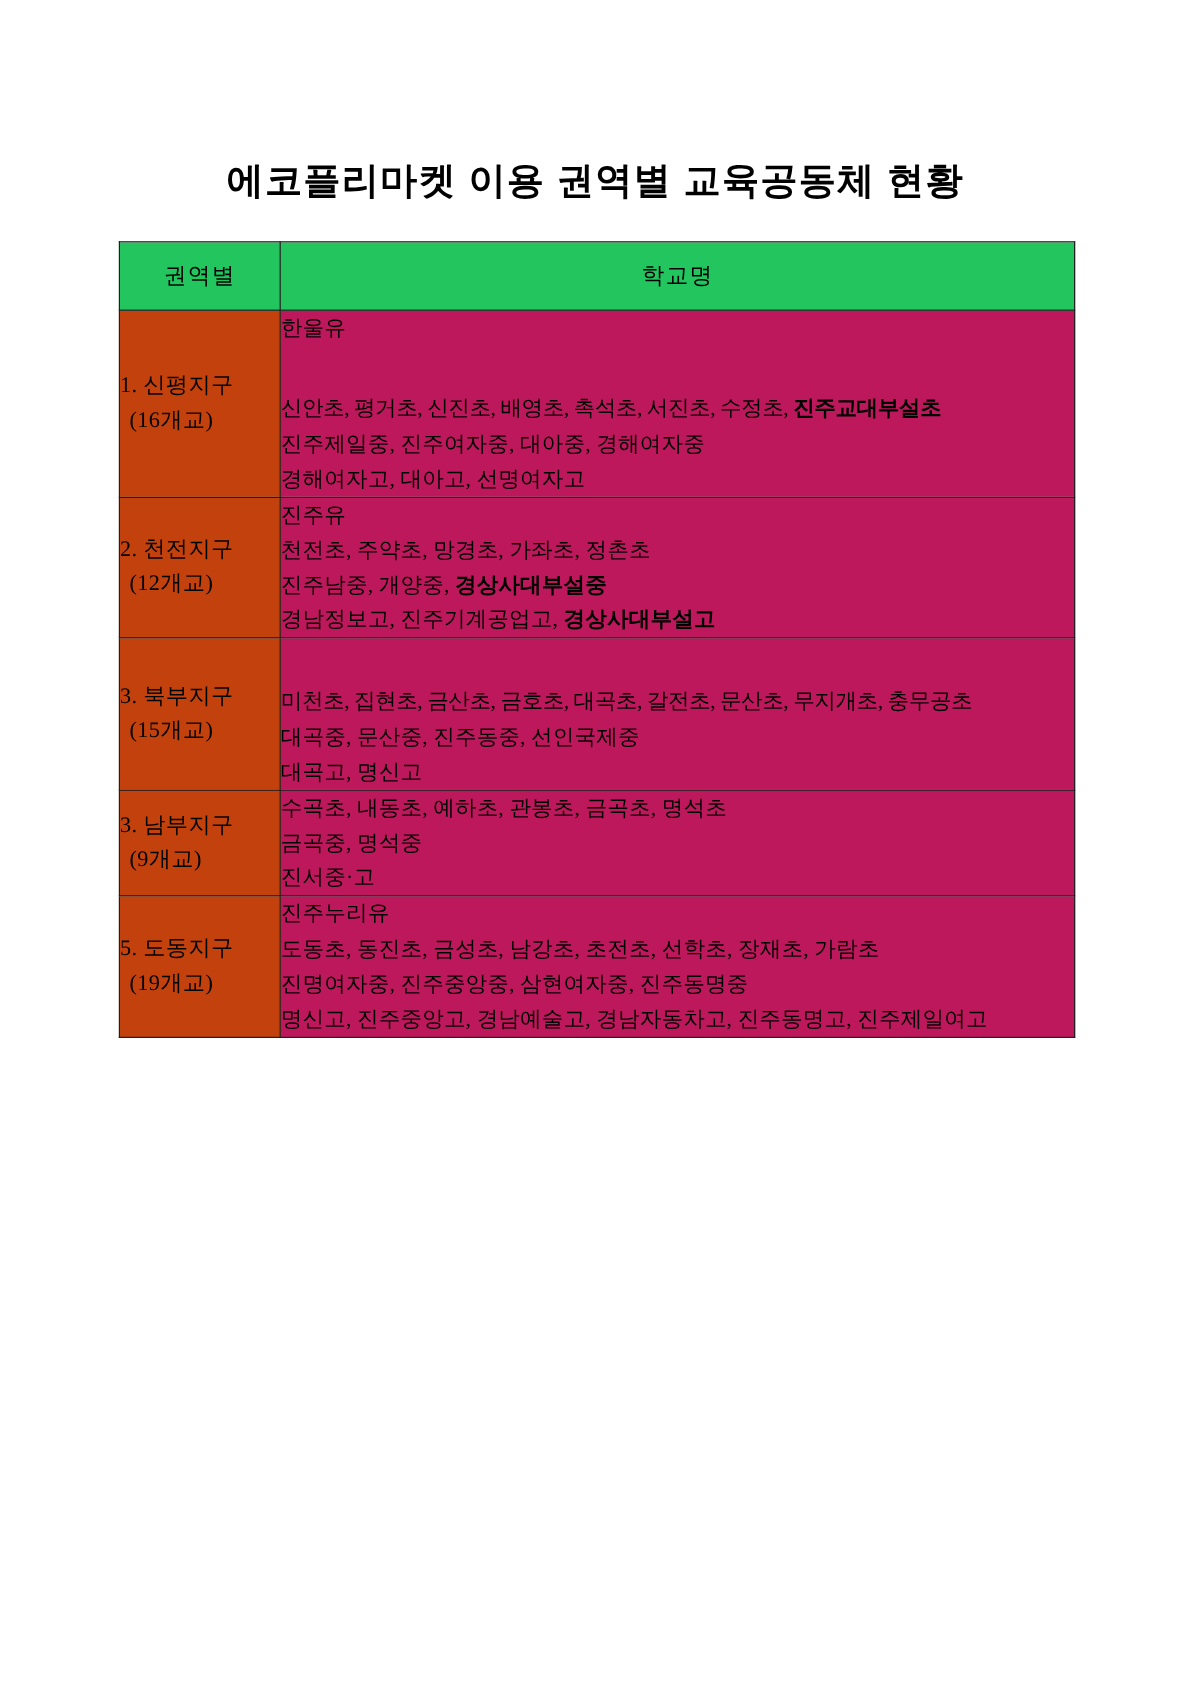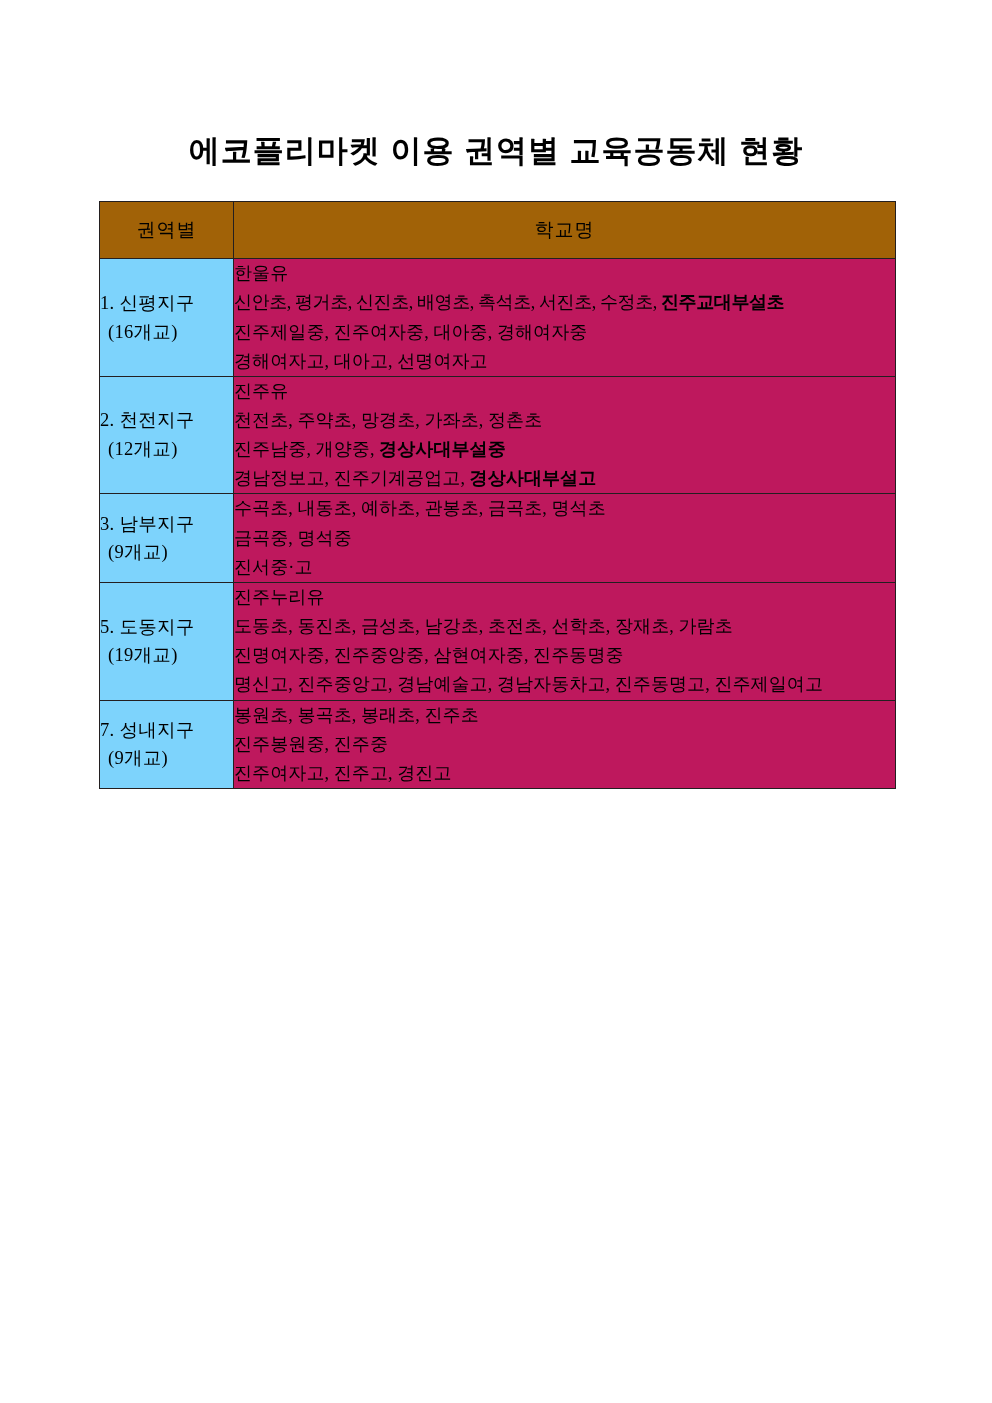--- a/index.html
+++ b/index.html
@@ -47,29 +47,29 @@
     vertical-align: middle;
     padding: 0;
   }
   th.col-region, td.region-cell {
     width: 133px;
   }
   th.col-school, td.school-cell {
     width: 661px;
   }
   thead th {
-    background: #a16207;
+    background: #22c55e;
     text-align: center;
     font-size: 19px;
     font-weight: normal;
     height: 56px;
     letter-spacing: 1px;
   }
   td.region-cell {
-    background: #7dd3fc;
+    background: #c2410c;
     text-align: left;
     font-size: 18.5px;
     line-height: 1.55;
     padding: 0 0 0 8px;
     letter-spacing: 0.3px;
   }
   td.region-cell .r-name {
     display: block;
     white-space: nowrap;
   }
@@ -85,20 +85,21 @@
     line-height: 1.62;
     padding: 9px 6px 9px 10px;
     letter-spacing: 0.1px;
   }
   td.school-cell .line {
     display: block;
     white-space: nowrap;
   }
   td.school-cell .line.tight {
     letter-spacing: -0.4px;
+    margin-top: 38px;
   }
   b.em {
     font-weight: bold;
   }
 </style>
 </head>
 <body>
 
 <div class="page">
 
@@ -132,20 +133,31 @@
             </td>
             <td class="school-cell">
               <span class="line"><span>진주유</span></span>
               <span class="line"><span>천전초, 주약초, 망경초, 가좌초, 정촌초</span></span>
               <span class="line"><span>진주남중, 개양중, </span><b class="em">경상사대부설중</b></span>
               <span class="line"><span>경남정보고, 진주기계공업고, </span><b class="em">경상사대부설고</b></span>
             </td>
           </tr>
           <tr>
             <td class="region-cell">
+              <span class="r-name">3. 북부지구</span>
+              <span class="r-count">(15개교)</span>
+            </td>
+            <td class="school-cell">
+              <span class="line tight"><span>미천초, 집현초, 금산초, 금호초, 대곡초, 갈전초, 문산초, 무지개초, 충무공초</span></span>
+              <span class="line"><span>대곡중, 문산중, 진주동중, 선인국제중</span></span>
+              <span class="line"><span>대곡고, 명신고</span></span>
+            </td>
+          </tr>
+          <tr>
+            <td class="region-cell">
               <span class="r-name">3. 남부지구</span>
               <span class="r-count">(9개교)</span>
             </td>
             <td class="school-cell">
               <span class="line"><span>수곡초, 내동초, 예하초, 관봉초, 금곡초, 명석초</span></span>
               <span class="line"><span>금곡중, 명석중</span></span>
               <span class="line"><span>진서중·고</span></span>
             </td>
           </tr>
           <tr>
@@ -153,28 +165,17 @@
               <span class="r-name">5. 도동지구</span>
               <span class="r-count">(19개교)</span>
             </td>
             <td class="school-cell">
               <span class="line"><span>진주누리유</span></span>
               <span class="line"><span>도동초, 동진초, 금성초, 남강초, 초전초, 선학초, 장재초, 가람초</span></span>
               <span class="line"><span>진명여자중, 진주중앙중, 삼현여자중, 진주동명중</span></span>
               <span class="line"><span>명신고, 진주중앙고, 경남예술고, 경남자동차고, 진주동명고, 진주제일여고</span></span>
             </td>
           </tr>
-          <tr>
-            <td class="region-cell">
-              <span class="r-name">7. 성내지구</span>
-              <span class="r-count">(9개교)</span>
-            </td>
-            <td class="school-cell">
-              <span class="line"><span>봉원초, 봉곡초, 봉래초, 진주초</span></span>
-              <span class="line"><span>진주봉원중, 진주중</span></span>
-              <span class="line"><span>진주여자고, 진주고, 경진고</span></span>
-            </td>
-          </tr>
         </tbody>
     </table>
   </div>
 
 </div>
 
 </body></html>

